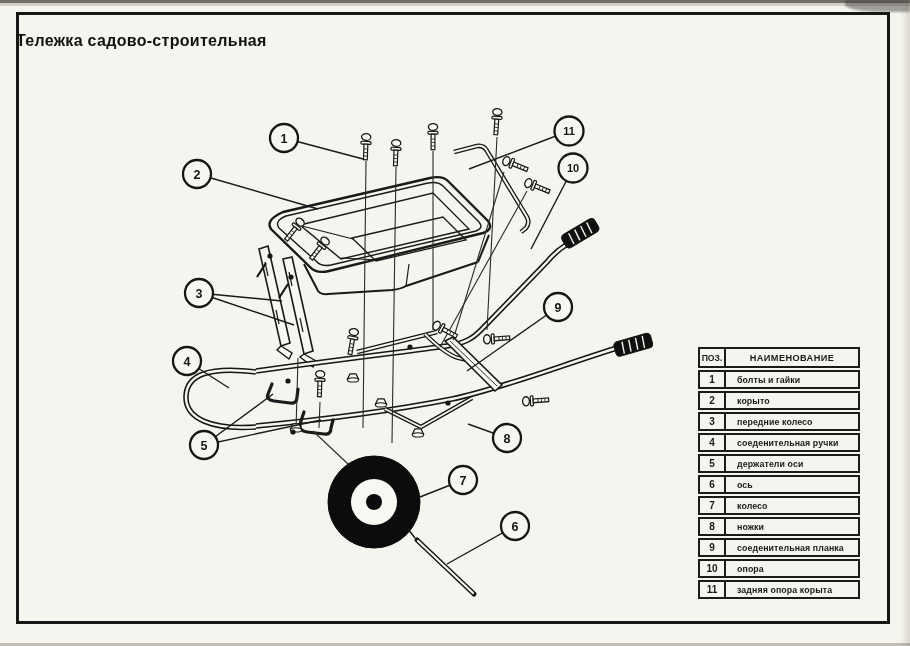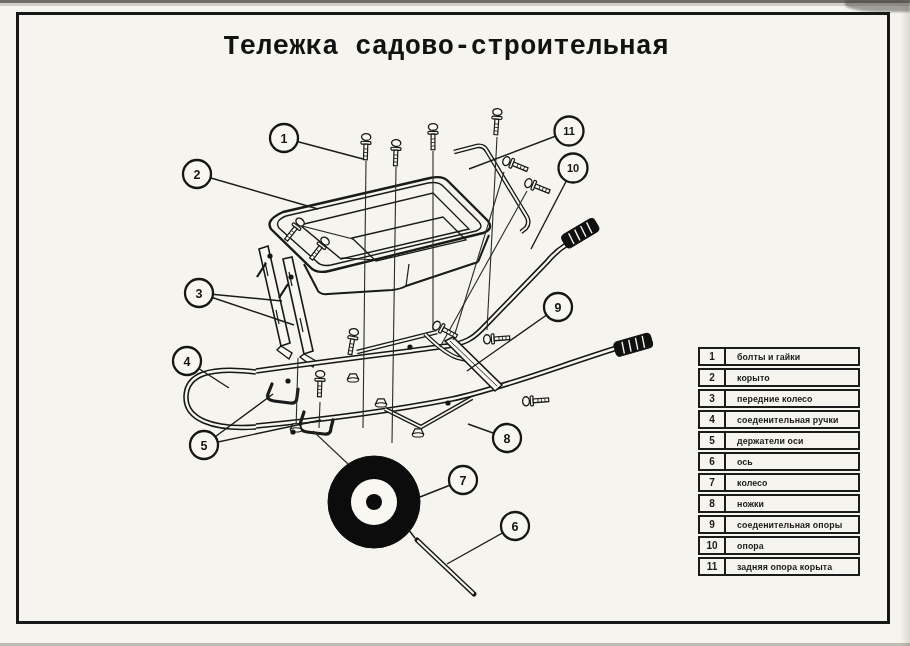--- a/index.html
+++ b/index.html
@@ -12,22 +12,22 @@
   .edge-top{position:absolute;left:0;top:0;width:100%;height:3px;background:#44423e;opacity:.75;}
   .edge-top2{position:absolute;left:0;top:3px;width:100%;height:3px;background:#8a877f;opacity:.35;}
   .smudge-tr{position:absolute;left:845px;top:0;width:65px;height:12px;background:#3a3834;opacity:.45;border-radius:0 0 0 60%;filter:blur(1px);}
   .edge-right{position:absolute;right:0;top:0;width:10px;height:100%;background:linear-gradient(to right,rgba(0,0,0,0),rgba(120,115,100,.22));}
   .edge-bottom{position:absolute;left:0;bottom:0;width:100%;height:3px;background:#6b685f;opacity:.4;}
   .frame{
     position:absolute;left:16px;top:12px;width:874px;height:612px;
     border:3px solid #171717;box-sizing:border-box;background:transparent;
   }
   .title{
-    position:absolute;left:16px;top:32px;width:860px;text-align:center;
-    font-size:27px;font-weight:bold;letter-spacing:.3px;color:#121212;font-family:Liberation Mono, monospace;
+    position:absolute;left:16px;top:32px;width:860px;
+    font-size:16px;font-weight:bold;letter-spacing:.3px;color:#121212;
   }
   svg.diagram{position:absolute;left:0;top:0;}
   svg text{font-family:"Liberation Sans",sans-serif;font-weight:bold;fill:#151515;}
   .ink{stroke:#1a1a1a;fill:none;}
   .tube-o{stroke:#161616;fill:none;}
   .tube-i{stroke:#f5f4ee;fill:none;}
   .white-part{fill:#f8f7f2;stroke:#181818;}
   
   .ptable{position:absolute;left:698px;top:347px;width:162px;}
   .trow{display:flex;border:2px solid #1b1b1b;box-sizing:border-box;margin-bottom:2px;background:#f5f4ee;align-items:stretch;}
@@ -231,20 +231,24 @@
     <text x="515" y="530.5">6</text>
     <text x="463" y="484.5">7</text>
     <text x="507" y="442.5">8</text>
     <text x="558" y="311.5">9</text>
     <text x="573" y="172" font-size="11">10</text>
     <text x="569" y="135" font-size="11">11</text>
   </g>
 </svg>
 
 <div class="ptable">
+  <div class="trow thead">
+    <span class="tpos">ПОЗ.</span>
+    <span class="tname">НАИМЕНОВАНИЕ</span>
+  </div>
   <div class="trow">
     <span class="tpos">1</span>
     <span class="tname">болты и гайки</span>
   </div>
   <div class="trow">
     <span class="tpos">2</span>
     <span class="tname">корыто</span>
   </div>
   <div class="trow">
     <span class="tpos">3</span>
@@ -265,21 +269,21 @@
   <div class="trow">
     <span class="tpos">7</span>
     <span class="tname">колесо</span>
   </div>
   <div class="trow">
     <span class="tpos">8</span>
     <span class="tname">ножки</span>
   </div>
   <div class="trow">
     <span class="tpos">9</span>
-    <span class="tname">соеденительная опоры</span>
+    <span class="tname">соеденительная планка</span>
   </div>
   <div class="trow">
     <span class="tpos">10</span>
     <span class="tname">опора</span>
   </div>
   <div class="trow">
     <span class="tpos">11</span>
     <span class="tname">задняя опора корыта</span>
   </div>
 </div>

